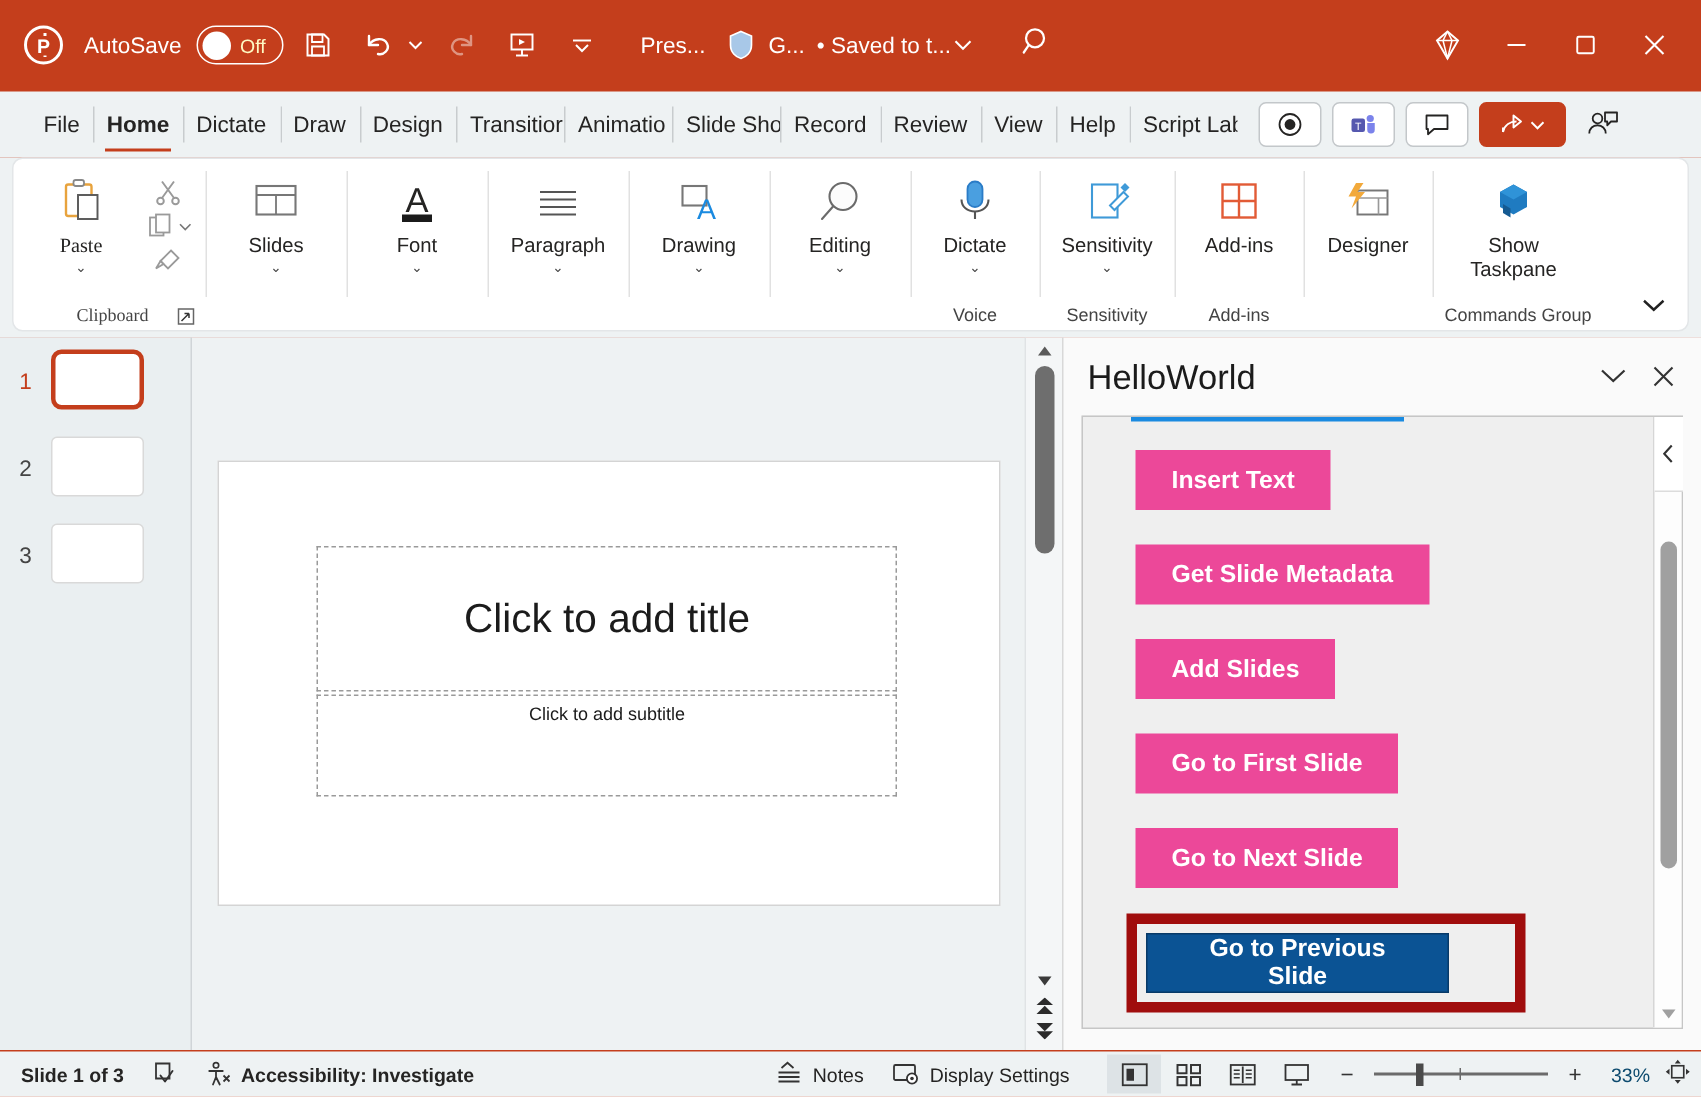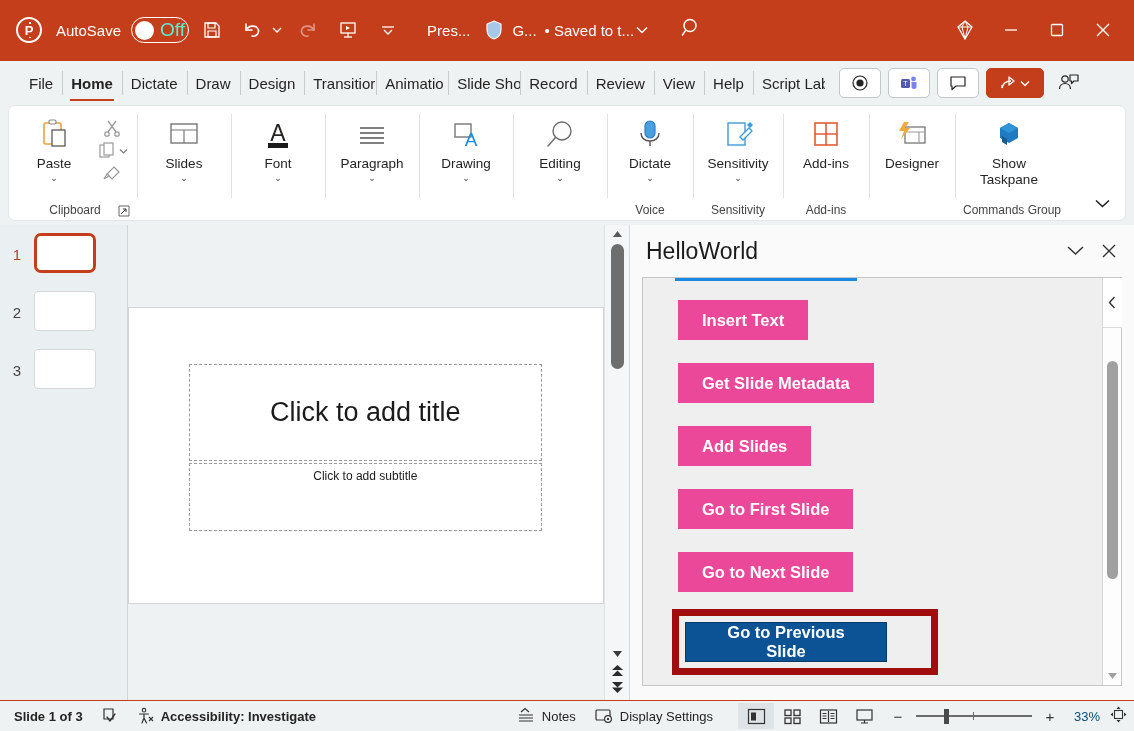--- a/index.html
+++ b/index.html
@@ -43,21 +43,21 @@
     width: 1.5px; background: #fff;
   }
   .pp-logo span { position: relative; z-index: 2; font-size: 13px; line-height: 1;
      background: #c43e1c; padding: 0 1px; }
   .autosave-label { font-size: 15px; color: #fff; margin-right: 10px; }
   .toggle {
     width: 58px; height: 26px; border: 1.5px solid #fff; border-radius: 14px;
     display: flex; align-items: center; padding: 0 3px; position: relative;
   }
   .toggle .knob { width: 19px; height: 19px; border-radius: 50%; background: #fff; }
-  .toggle .txt { font-size: 19px; color: #5eead4; margin-left: 6px; }
+  .toggle .txt { font-size: 13px; color: #fef9c3; margin-left: 6px; }
   .tb-icon {
     width: 34px; height: 34px; margin-left: 6px;
     display: flex; align-items: center; justify-content: center;
     color: #fff;
   }
   .tb-icon.dim { opacity: 0.45; }
   .tb-caret { width: 16px; display:flex;align-items:center;justify-content:center; }
   .doc-name { font-size: 15px; color: #fff; margin-left: 22px; white-space: nowrap; }
   .shield { margin-left: 14px; display:flex;align-items:center; }
   .saved-text { font-size: 15px; color: #fff; margin-left: 8px; white-space: nowrap; }
@@ -236,21 +236,21 @@
   .vs-track { flex: 1; width: 25px; position: relative; }
   .vs-thumb {
     position: absolute; left: 6px; top: 2px;
     width: 13px; height: 125px;
     background: #6e6e6e; border-radius: 7px;
   }
   .vs-bottom { display: flex; flex-direction: column; align-items: center; padding-bottom: 4px;}
 
   
   .taskpane {
-    width: 505px; flex: none;
+    width: 426px; flex: none;
     background: #fafafa;
     border-left: 1px solid #d8d8d8;
     display: flex; flex-direction: column;
   }
   .tp-header {
     height: 52px; flex: none;
     display: flex; align-items: center;
     padding-left: 16px; padding-right: 8px;
   }
   .tp-title { font-size: 23px; color: #1b1b1b; font-weight: 300; flex: 1; }
@@ -503,21 +503,21 @@
             <path d="M2.5 16c0-3.3 2.5-5.5 5.5-5.5s5.5 2.2 5.5 5.5" fill="none" stroke="#252423" stroke-width="1.2"></path>
             <path d="M13 2h8v6h-4l-2.5 2.5V8H13z" fill="none" stroke="#252423" stroke-width="1.2" stroke-linejoin="round"></path>
           </svg>
       </div>
     </div>
   </div>
 
   <div class="ribbon">
     <div class="ribbon-inner">
 
-      <div class="grp" style="padding-left:8px;padding-right:4px;">
+      <div class="grp" style="padding-left:8px;padding-right:4px;font-family:Liberation Serif, serif;">
         <div class="grp-items">
           <div class="cmd">
             <div class="ico">
               <svg width="40" height="38" viewBox="0 0 40 38">
                 <rect x="10" y="6" width="17" height="21" rx="1.5" fill="#fff" stroke="#e8a33d" stroke-width="1.6"></rect>
                 <rect x="15" y="3" width="7" height="4" rx="1.5" fill="#fff" stroke="#888" stroke-width="1.2"></rect>
                 <rect x="18" y="13" width="13" height="16" fill="#fff" stroke="#5a5a5a" stroke-width="1.3"></rect>
               </svg>
             </div>
             <div class="lbl">Paste</div>

